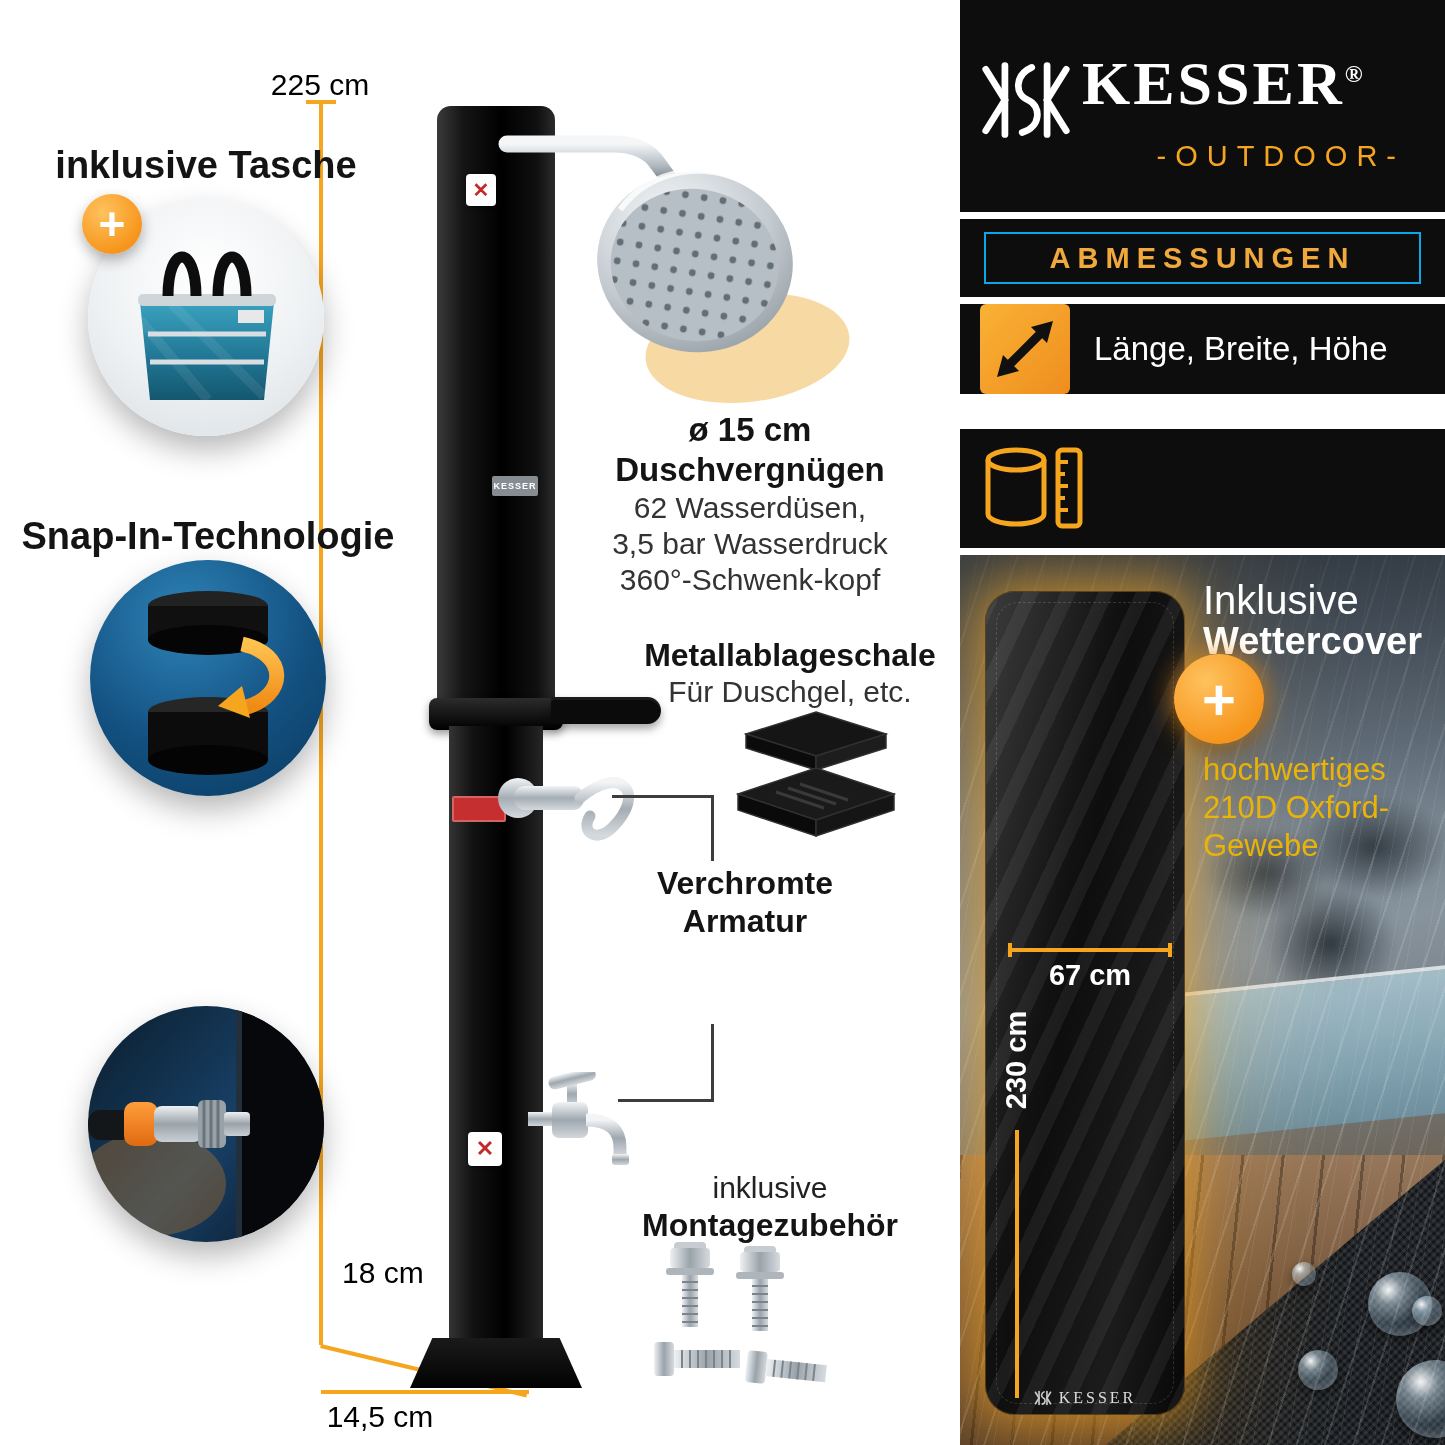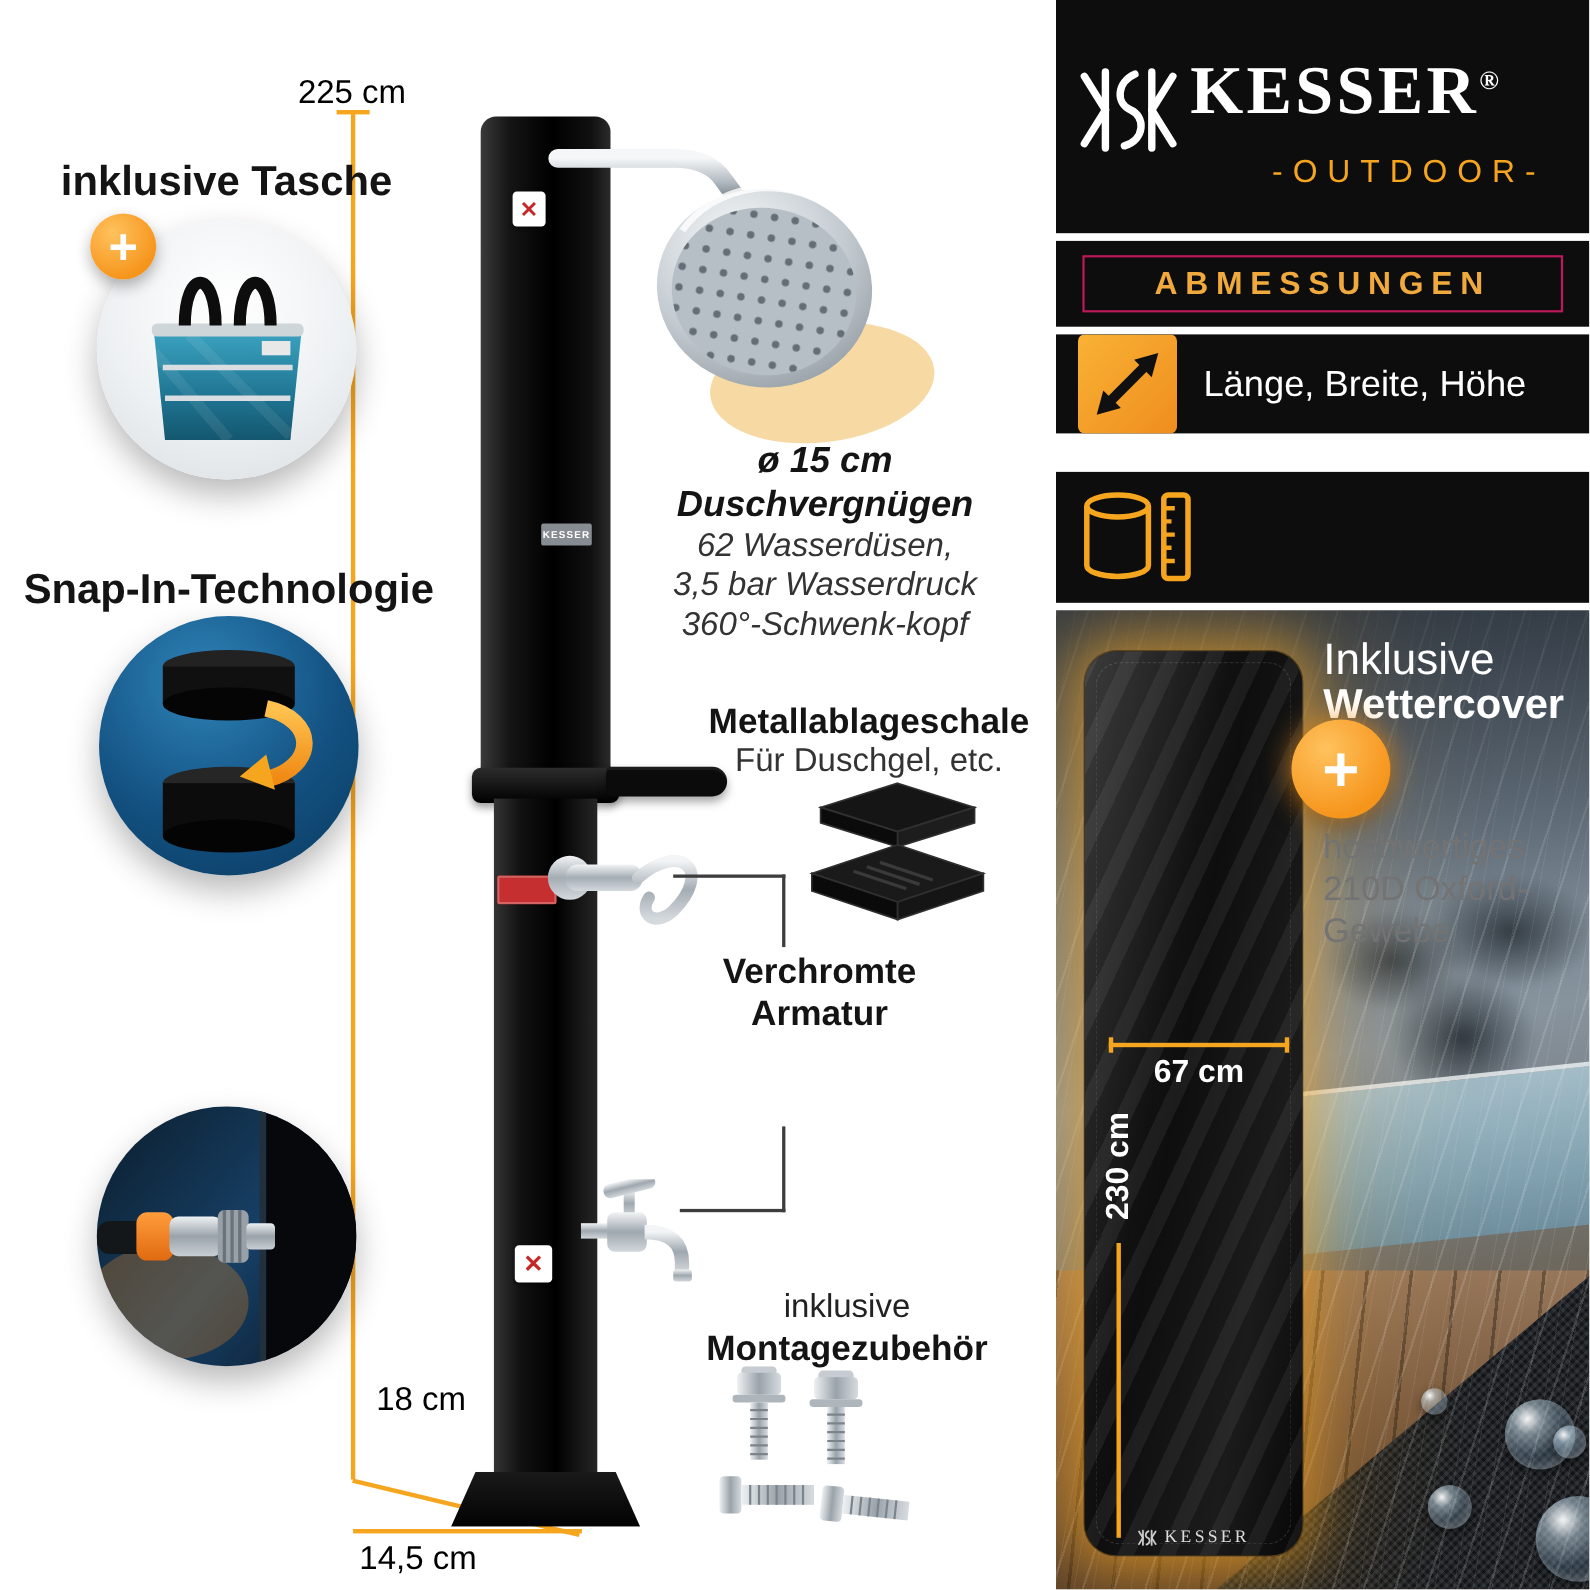--- a/index.html
+++ b/index.html
@@ -53,21 +53,21 @@
   .tblock .b33 { font-size:33px; font-weight:bold; line-height:40px; }
   .tblock .b32 { font-size:32px; font-weight:bold; line-height:38px; }
   .tblock .r30 { font-size:30px; color:#333; line-height:36px; }
 
   
   .rblock { position:absolute; left:960px; width:485px; background:#0D0D0D; overflow:hidden; }
   .brand-name { position:absolute; left:122px; top:48px; font-family:"Liberation Serif", serif; font-weight:bold;
                 font-size:62px; letter-spacing:3px; color:#fff; }
   .brand-name sup { font-size:24px; }
   .brand-tagline { position:absolute; right:40px; top:140px; color:#F6A51F; font-size:29px; letter-spacing:9px; font-weight:500; }
-  .abm-box { position:absolute; left:24px; right:24px; top:13px; bottom:13px; border:2px solid #be185d;
+  .abm-box { position:absolute; left:24px; right:24px; top:13px; bottom:13px; border:2px solid #0ea5e9;
              display:flex; align-items:center; justify-content:center; }
   .abm-box span { color:#EFA93C; font-weight:bold; font-size:29px; letter-spacing:7px; }
   .feat { display:flex; align-items:center; height:100%; padding-left:20px; gap:24px; }
   .icon-square { width:90px; height:90px; border-radius:6px; flex:0 0 auto;
                  background:linear-gradient(135deg,#F9B234,#EF8D1F); display:flex; align-items:center; justify-content:center; }
   .feat-text { color:#fff; font-size:33px; }
   .feat-text.two { font-size:31px; line-height:39px; }
 
   
   .scene { top:555px; height:890px; }
@@ -109,21 +109,21 @@
   .cdim { position:absolute; color:#fff; font-weight:bold; font-size:29px; text-align:center; z-index:4; }
   .cline-orange { position:absolute; background:#F6A51F; z-index:4; }
   .cline-orange.h::before, .cline-orange.h::after { content:""; position:absolute; width:4px; height:14px; top:-5px; background:#F6A51F; }
   .cline-orange.h::after { right:0; }
   .v-label { position:absolute; width:150px; height:34px; transform:rotate(-90deg); text-align:center;
         color:#fff; font-weight:bold; font-size:29px; z-index:4; }
   .plus-badge.big { width:90px; height:90px; font-size:58px;
         box-shadow:0 0 26px rgba(246,149,28,.8), 0 8px 16px rgba(0,0,0,.35); }
   .cover-title1 { position:absolute; left:243px; top:23px; color:#fff; font-size:40px; z-index:4; }
   .cover-title2 { position:absolute; left:243px; top:65px; color:#fff; font-size:38px; font-weight:bold; z-index:4; }
-  .cover-material { position:absolute; left:243px; top:196px; color:#737373; font-size:31px; line-height:38px; z-index:4; }
+  .cover-material { position:absolute; left:243px; top:196px; color:#eab308; font-size:31px; line-height:38px; z-index:4; }
   .drop { position:absolute; border-radius:50%; z-index:5;
         background:radial-gradient(circle at 32% 28%, rgba(255,255,255,.95) 0%, rgba(210,235,250,.5) 22%, rgba(120,160,190,.25) 55%, rgba(10,25,40,.45) 100%);
         box-shadow:0 4px 10px rgba(0,0,0,.45), inset -3px -4px 8px rgba(255,255,255,.25); }
 </style>
 </head>
 <body>
 
 <div class="canvas">
 
   <div class="dim-label center" style="left:230px; top:68px; width:180px;">225 cm</div>
@@ -264,21 +264,21 @@
       </linearGradient>
     </defs>
     <rect x="0" y="40" width="28" height="14" fill="url(#chromeC)"></rect>
     <rect x="39" y="10" width="10" height="24" fill="url(#chromeC)"></rect>
     <rect x="20" y="0" width="48" height="13" rx="6" fill="url(#chromeC)" transform="rotate(-14 44 6)"></rect>
     <rect x="24" y="30" width="36" height="36" rx="7" fill="url(#chromeC)"></rect>
     <path d="M58 48 C 82 48, 92 58, 92 76 L 92 84" fill="none" stroke="url(#chromeC)" stroke-width="13"></path>
     <rect x="84" y="82" width="17" height="11" rx="3" fill="url(#chromeC)"></rect>
   </svg>
 
-  <div class="tblock" style="left:575px; top:398px; width:350px;font-style:italic;">
+  <div class="tblock" style="left:575px; top:410px; width:350px;">
     <div class="b33">ø 15 cm</div>
     <div class="b33">Duschvergnügen</div>
     <div class="r30">62 Wasserdüsen,</div>
     <div class="r30">3,5 bar Wasserdruck</div>
     <div class="r30">360°-Schwenk-kopf</div>
   </div>
 
   <div class="tblock" style="left:620px; top:636px; width:340px;">
     <div class="b32">Metallablageschale</div>
     <div class="r30">Für Duschgel, etc.</div>

